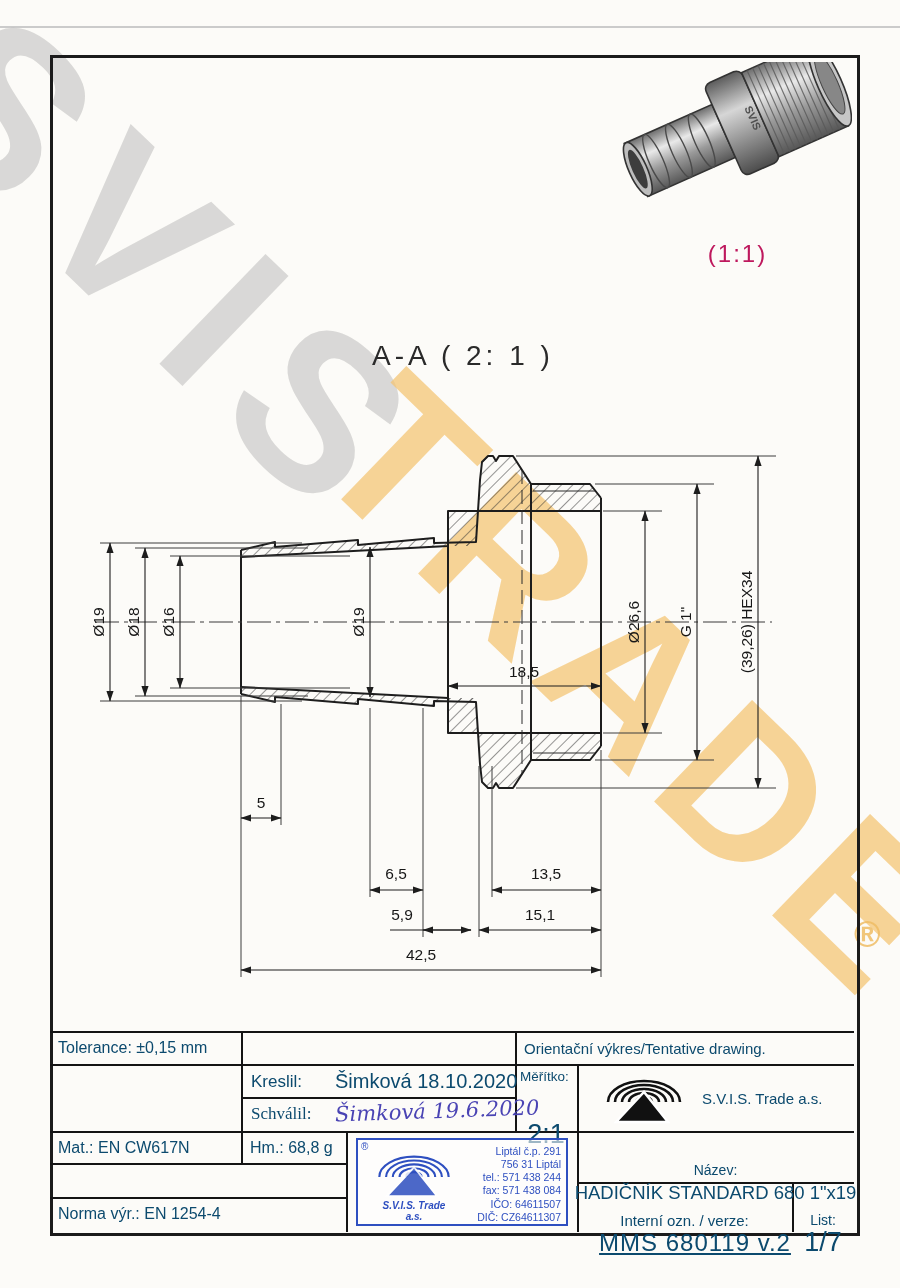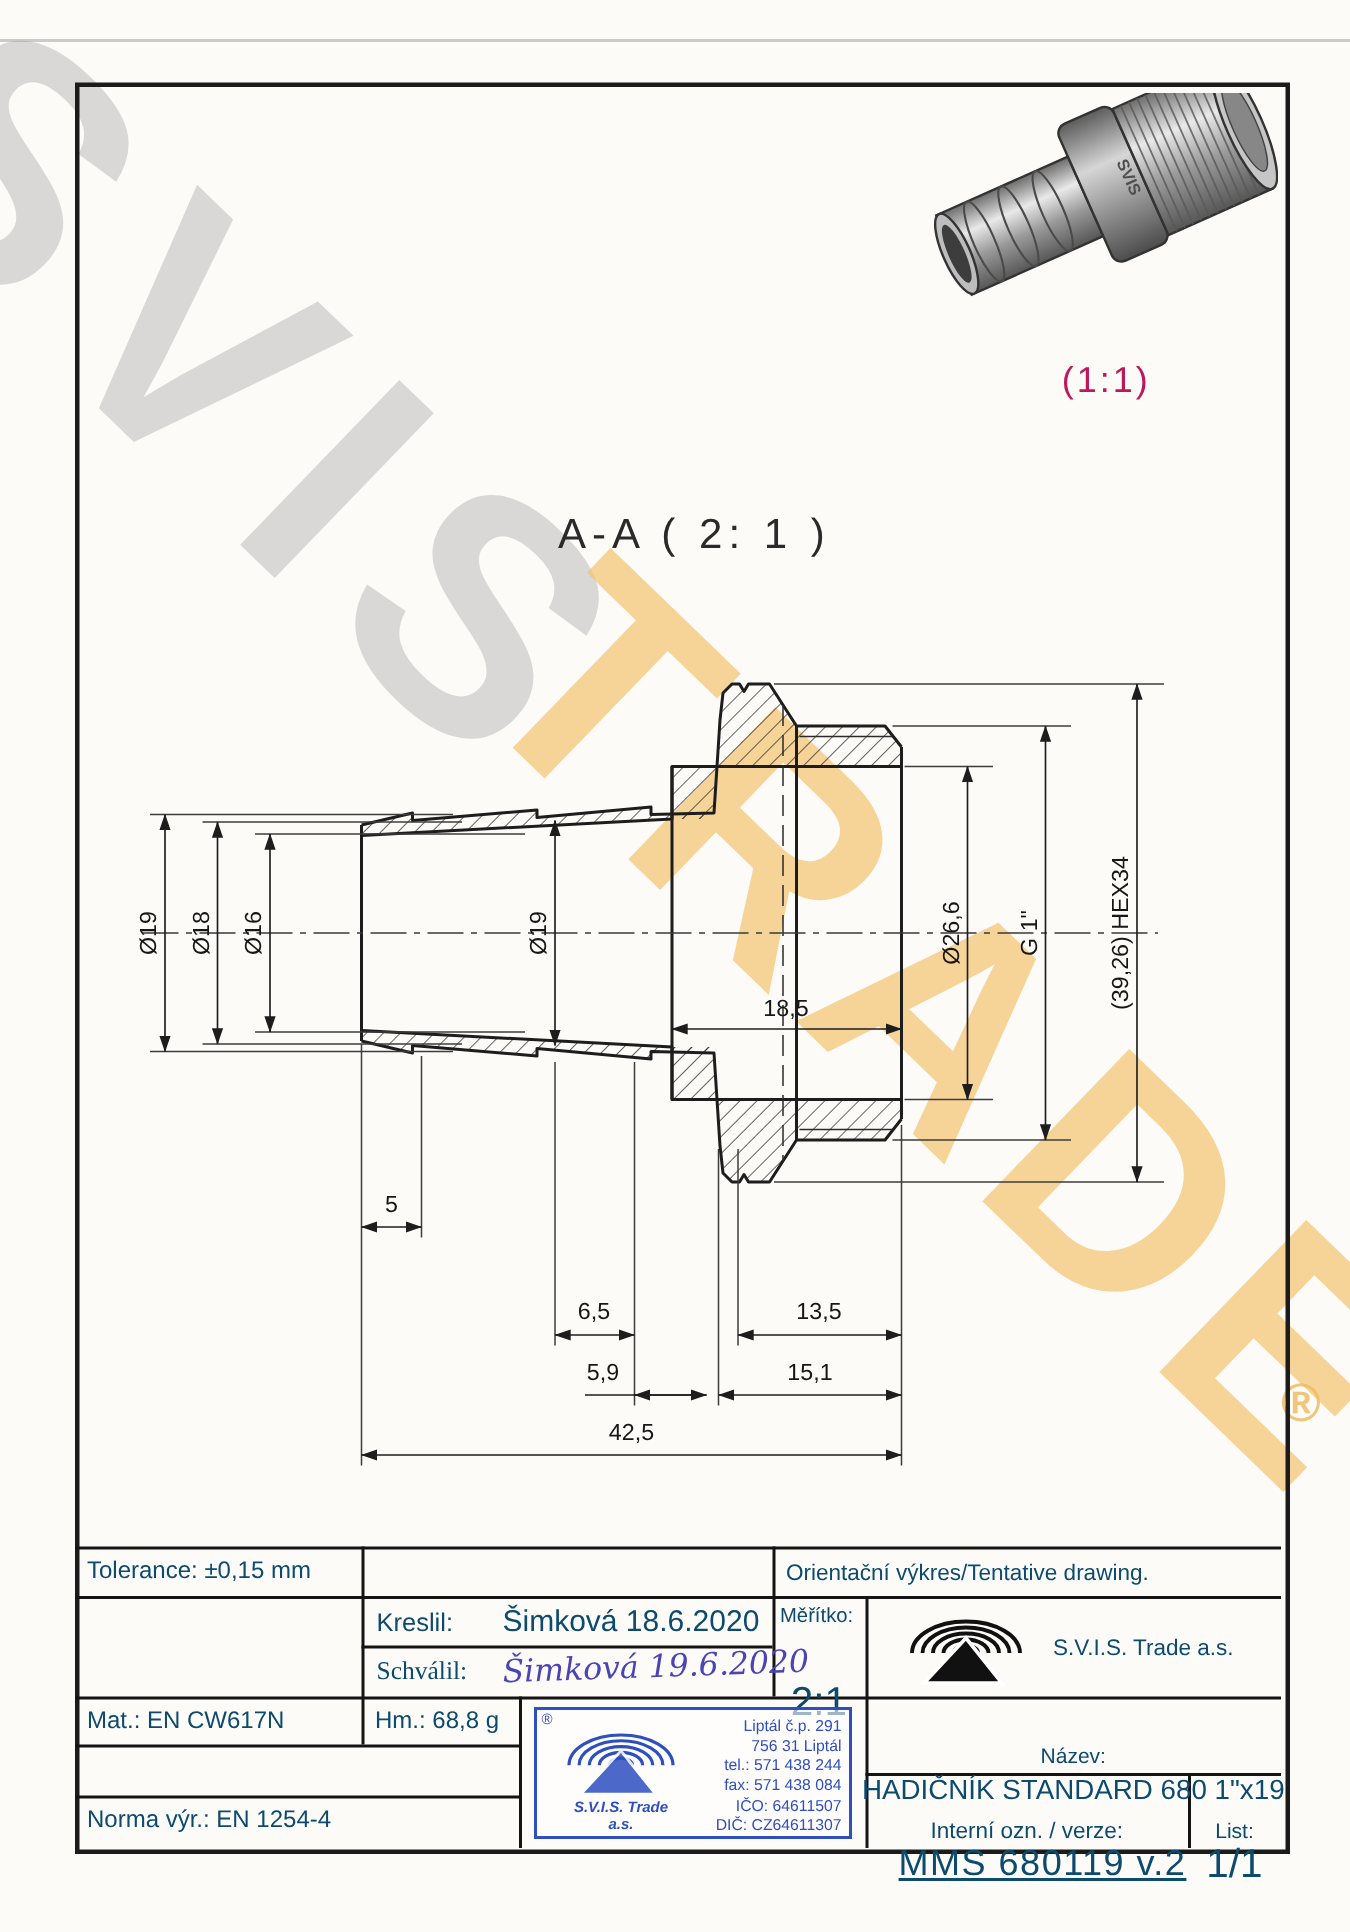--- a/index.html
+++ b/index.html
@@ -197,21 +197,21 @@
   <div class="abs line" style="left:241px;top:1031px;width:2px;height:132px;"></div>
   <div class="abs line" style="left:346px;top:1131px;width:2px;height:101px;"></div>
   <div class="abs line" style="left:515px;top:1031px;width:2px;height:100px;"></div>
   <div class="abs line" style="left:577px;top:1064px;width:2px;height:168px;"></div>
   <div class="abs line" style="left:792px;top:1182px;width:2px;height:50px;"></div>
 
   <div class="abs tb" style="left:58px;top:1039px;">Tolerance: ±0,15 mm</div>
   <div class="abs tb" style="left:524px;top:1040px;font-size:15px;">Orientační výkres/Tentative drawing.</div>
 
   <div class="abs tb" style="left:251px;top:1072px;font-size:17px;">Kreslil:</div>
-  <div class="abs tb" style="left:335px;top:1070px;font-size:20px;">Šimková 18.6.2020</div>
+  <div class="abs tb" style="left:335px;top:1070px;font-size:20px;">Šimková 18.10.2020</div>
   <div class="abs tb" style="left:251px;top:1104px;font-size:17px;font-family:Liberation Serif, serif;">Schválil:</div>
   <div class="abs" id="sig" style="left:335px;top:1099px;">Šimková 19.6.2020</div>
 
   <div class="abs tb" style="left:520px;top:1069px;font-size:13.5px;">Měřítko:</div>
   <div class="abs tb cellcenter" style="left:515px;top:1086px;width:62px;height:40px;font-size:27px;">2:1</div>
 
   <svg class="abs" style="left:598px;top:1072px;" width="92" height="54" viewBox="0 0 92 54">
     <g fill="none" stroke="#111" stroke-width="2.6">
       <path d="M10,30 a36,21 0 1,1 72,0"></path>
       <path d="M17,30 a29,17 0 1,1 58,0"></path>
@@ -225,21 +225,21 @@
 
   <div class="abs tb" style="left:58px;top:1139px;">Mat.: EN CW617N</div>
   <div class="abs tb" style="left:250px;top:1139px;">Hm.: 68,8 g</div>
   <div class="abs tb" style="left:58px;top:1205px;">Norma výr.: EN 1254-4</div>
 
   <div class="abs tb cellcenter" style="left:577px;top:1133px;width:277px;height:18px;font-size:14px;">Název:</div>
   <div class="abs tb cellcenter" style="left:577px;top:1151px;width:277px;height:28px;font-size:18.5px;">HADIČNÍK STANDARD 680 1"x19</div>
   <div class="abs tb cellcenter" style="left:577px;top:1184px;width:215px;height:16px;font-size:15px;">Interní ozn. / verze:</div>
   <div class="abs tb cellcenter" style="left:577px;top:1200px;width:236px;height:30px;font-size:24px;letter-spacing:1px;text-decoration:underline;">MMS 680119 v.2</div>
   <div class="abs tb cellcenter" style="left:792px;top:1184px;width:62px;height:16px;font-size:14px;">List:</div>
-  <div class="abs tb cellcenter" style="left:792px;top:1198px;width:62px;height:32px;font-size:27px;">1/1</div>
+  <div class="abs tb cellcenter" style="left:792px;top:1198px;width:62px;height:32px;font-size:27px;">1/7</div>
 
   <div class="abs" id="stamp">
     <div class="reg">®</div>
     <svg style="position:absolute;left:8px;top:8px;" width="96" height="52" viewBox="0 0 92 54">
       <g fill="none" stroke="#2e4fc0" stroke-width="2.2">
         <path d="M10,30 a36,21 0 1,1 72,0"></path>
         <path d="M17,30 a29,17 0 1,1 58,0"></path>
         <path d="M24,30 a22,13 0 1,1 44,0"></path>
         <path d="M31,30 a15,9 0 1,1 30,0"></path>
         <path d="M38,30 a8,5 0 1,1 16,0"></path>

